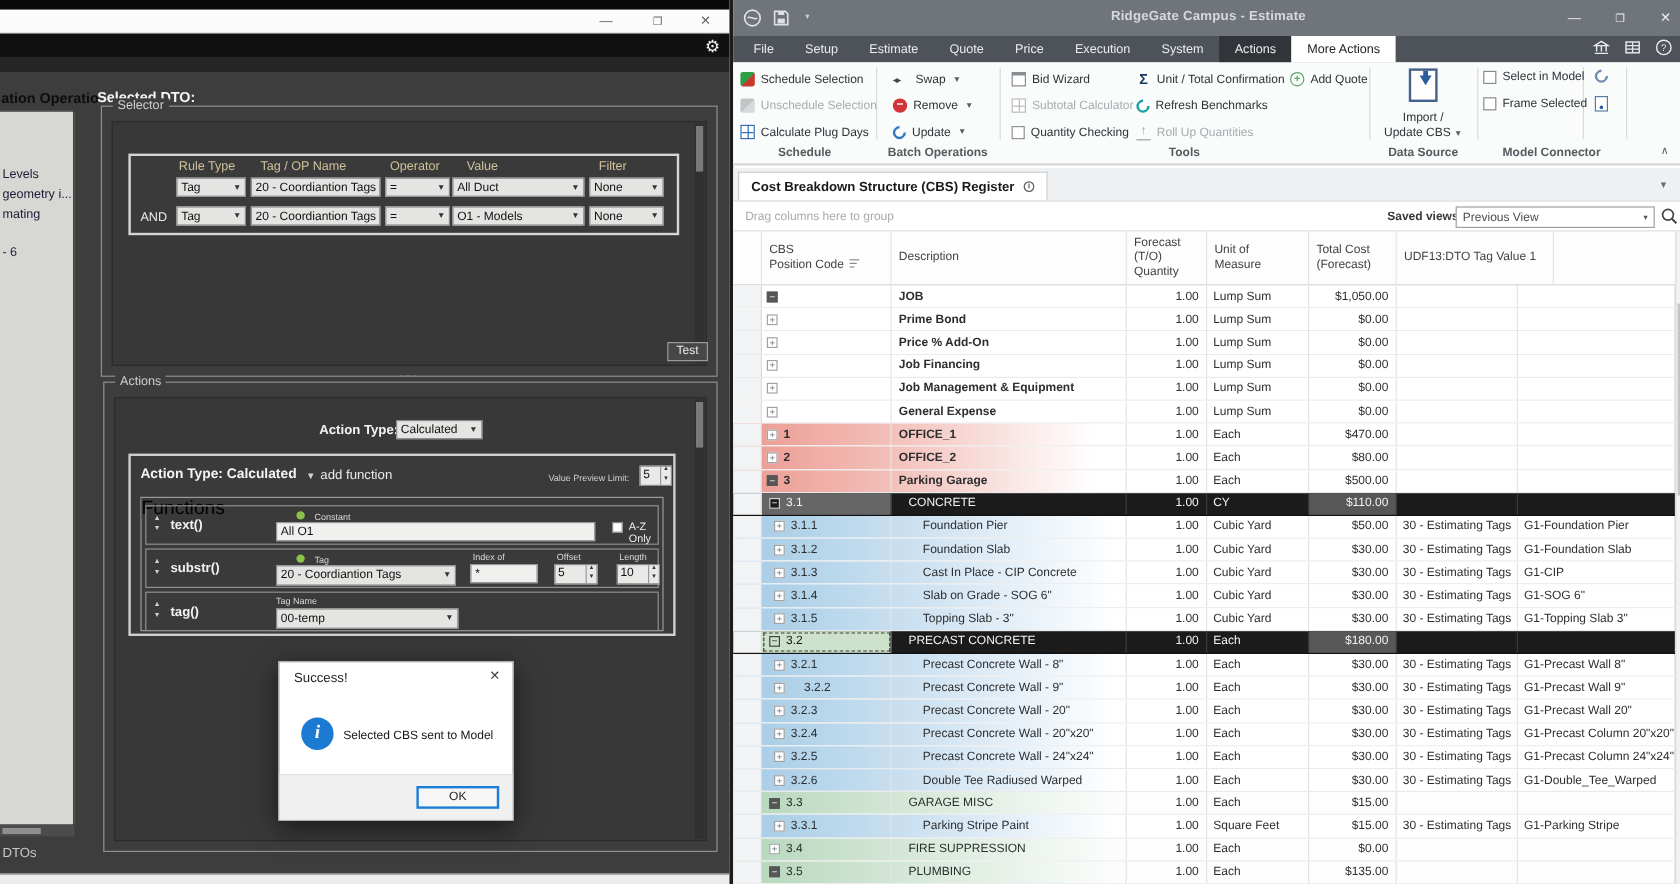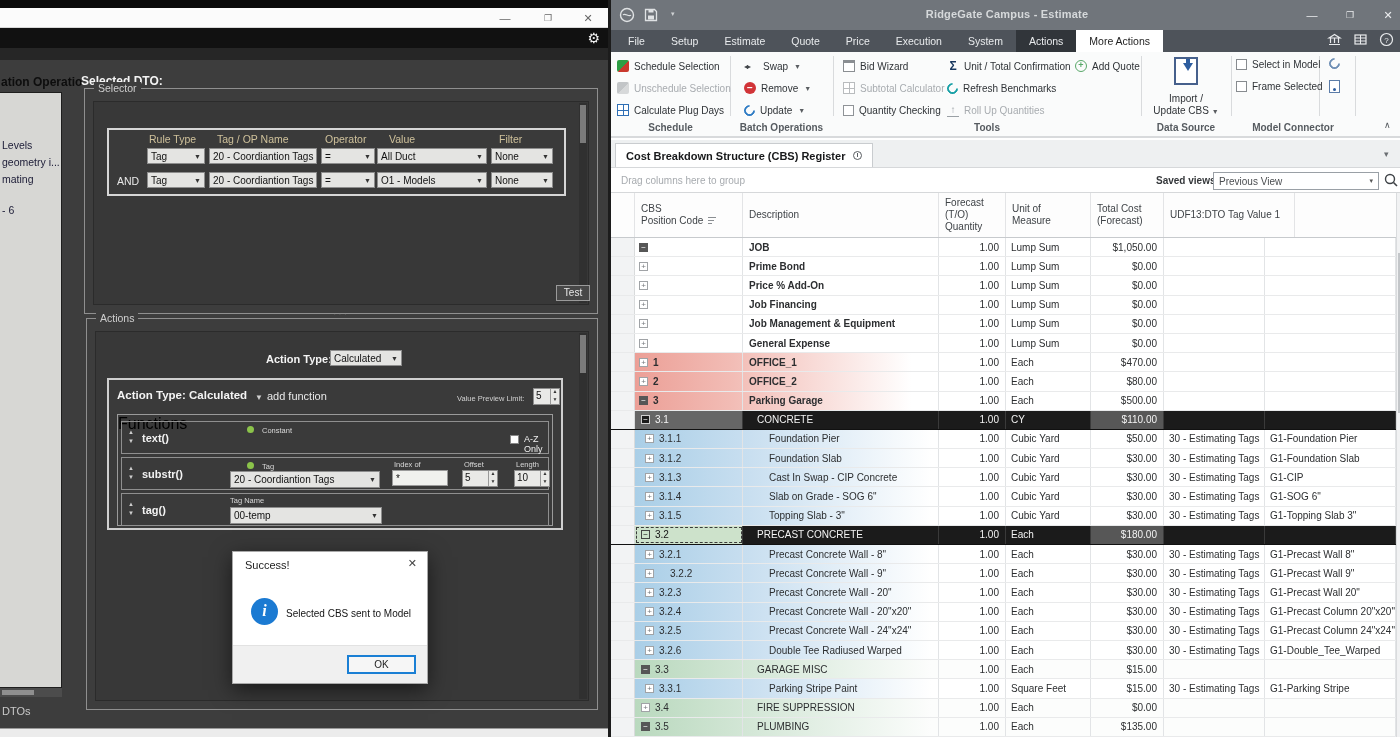--- a/index.html
+++ b/index.html
@@ -275,20 +275,21 @@
         <div class="fns-box" id="fns-box">
           <span class="gb-label">Functions</span>
         <div class="fn-row" style="top: 6px;">
               <div class="fn-order">
                 <span>▲</span>
                 <span>▼</span>
               </div>
               <div class="fn-name">text()</div>
               <span class="fn-dot" style="left: 125px; top: 4px;"></span>
               <span class="fn-sub" style="left: 140px; top: 4px;">Constant</span>
+              <input class="ipt" value="All O1" style="left: 108px; top: 13px; width: 266px;">
               <span class="chk-dk" style="left: 388px; top: 13px;"></span>
               <span class="azlbl" style="left: 402px; top: 12px;">A-Z Only</span>
             </div><div class="fn-row" style="top: 42px;">
               <div class="fn-order">
                 <span>▲</span>
                 <span>▼</span>
               </div>
               <div class="fn-name">substr()</div>
               <span class="fn-dot" style="left: 125px; top: 4px;"></span>
               <span class="fn-sub" style="left: 140px; top: 4px;">Tag</span>
@@ -679,21 +680,21 @@
           <div class="c rt cost" style="width: 73px;">$30.00</div>
           <div class="c" style="width: 101px; padding-left: 5px;">30 - Estimating Tags</div>
           <div class="c" style="width: 131px; padding-left: 5px;">G1-Foundation Slab</div>
         </div>
         <div class="t-row s-blue">
           <div class="c ind" style="width: 24px;"></div>
           <div class="c" style="width: 108px; padding-left: 10px;">
             <span class="exp plus">+</span>
             <span style="margin-left: 5px;">3.1.3</span>
           </div>
-          <div class="c" style="width: 196px; padding-left: 26px;">Cast In Swap - CIP Concrete</div>
+          <div class="c" style="width: 196px; padding-left: 26px;">Cast In Place - CIP Concrete</div>
           <div class="c rt" style="width: 67px;">1.00</div>
           <div class="c" style="width: 85px; padding-left: 5px;">Cubic Yard</div>
           <div class="c rt cost" style="width: 73px;">$30.00</div>
           <div class="c" style="width: 101px; padding-left: 5px;">30 - Estimating Tags</div>
           <div class="c" style="width: 131px; padding-left: 5px; text-align: right;">G1-CIP</div>
         </div>
         <div class="t-row s-blue">
           <div class="c ind" style="width: 24px;"></div>
           <div class="c" style="width: 108px; padding-left: 10px;">
             <span class="exp plus">+</span>

